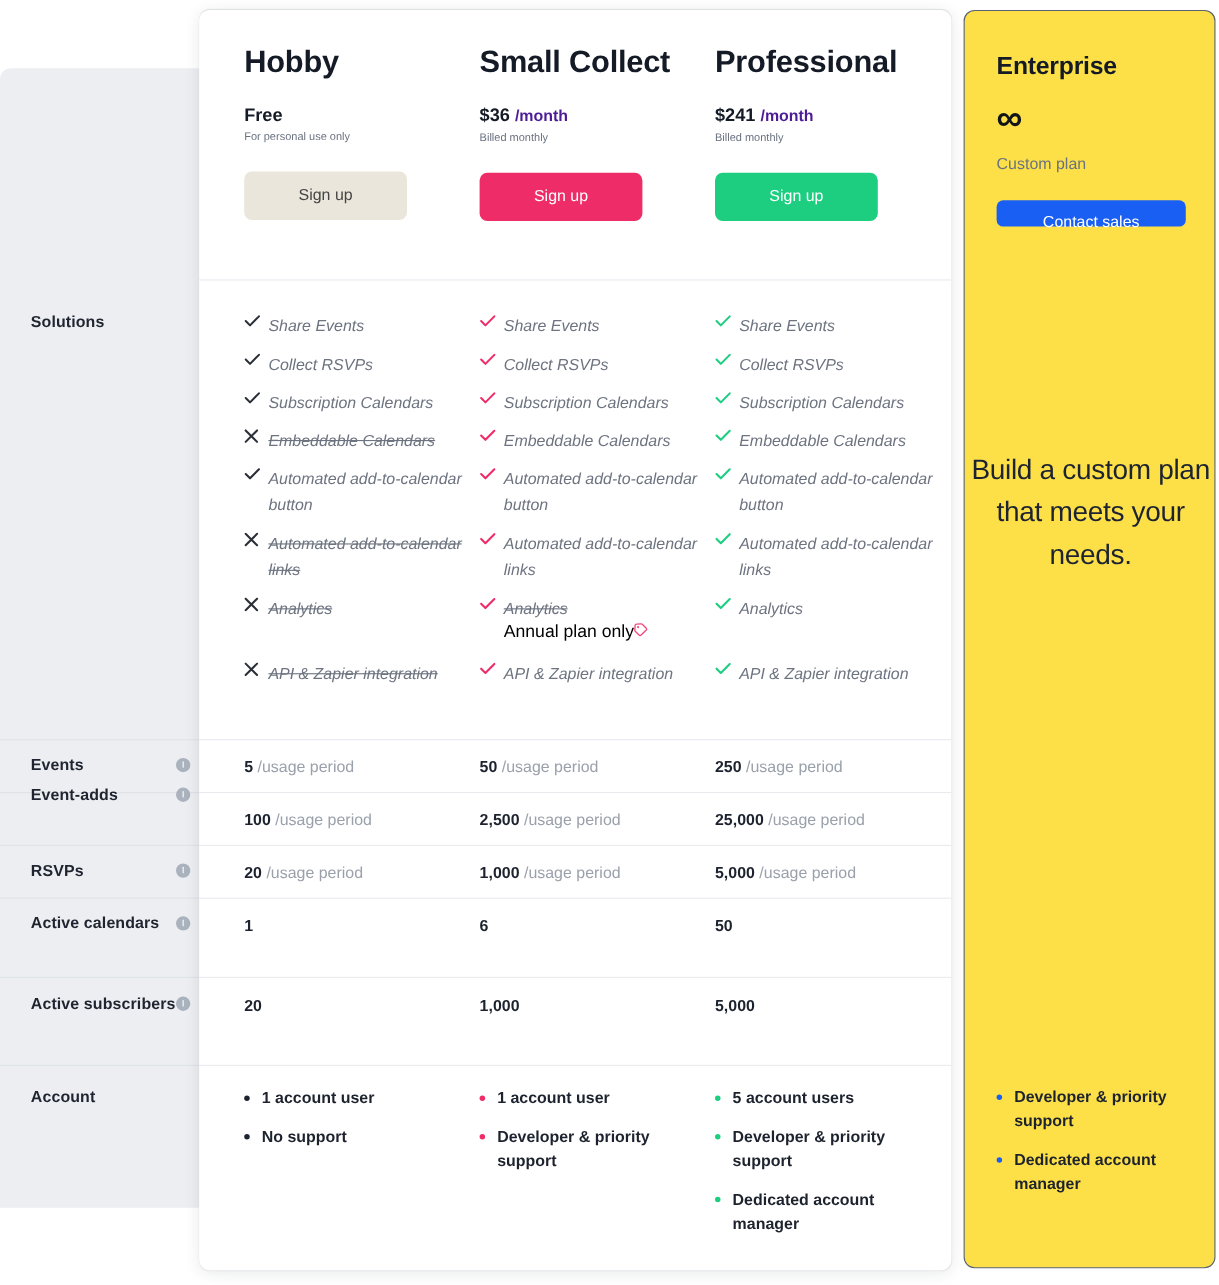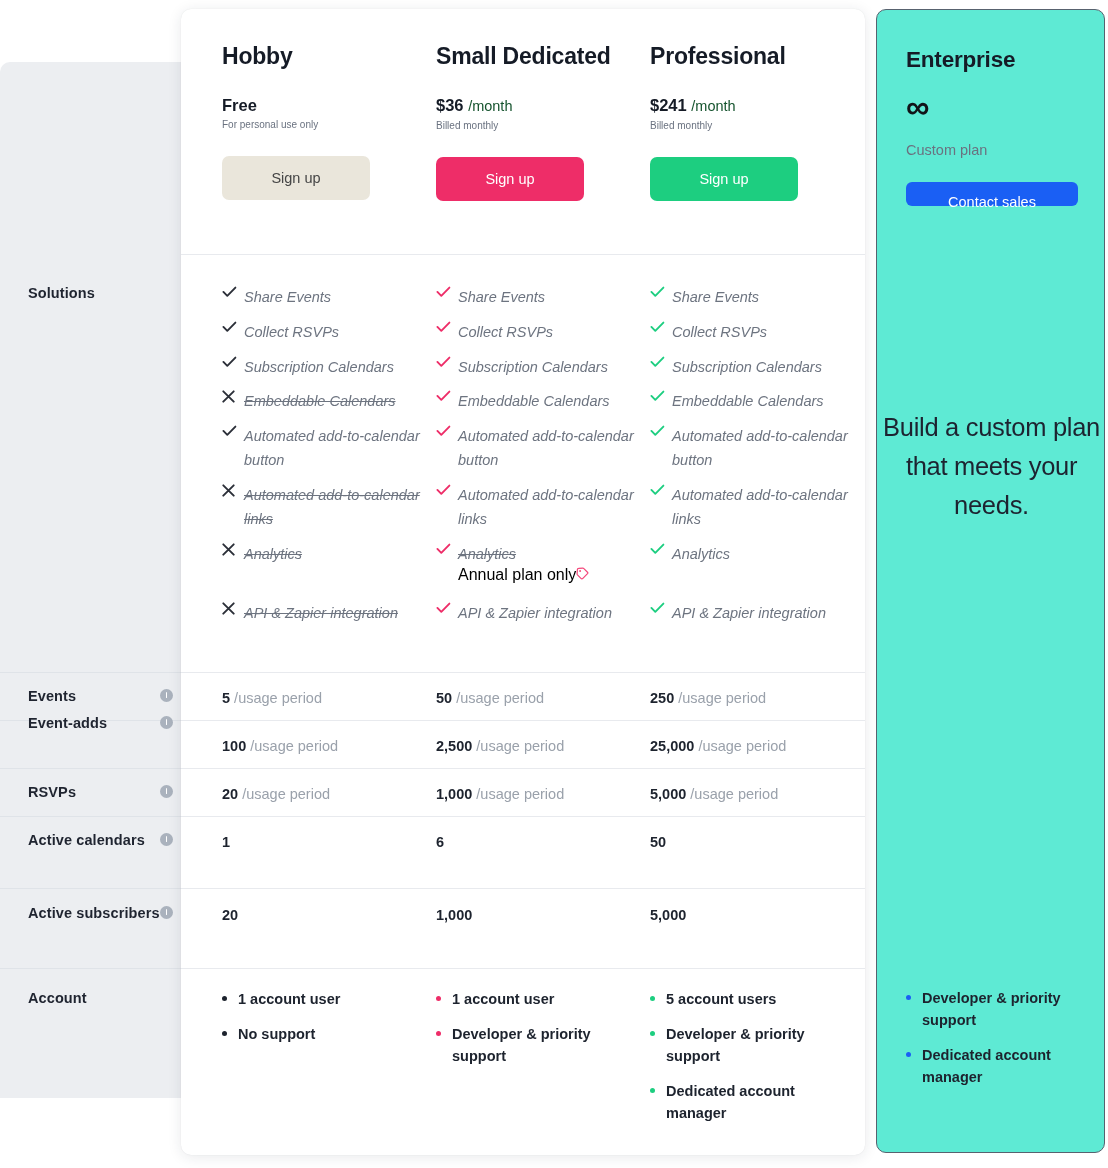--- a/index.html
+++ b/index.html
@@ -40,23 +40,23 @@
   }
   .hrow { position: absolute; left: 0; width: 684px; height: 1px; background: #e8eaee; }
 
   
   .col { position: absolute; top: 0; }
   .col-a { left: 41px;  width: 210px; }
   .col-b { left: 255px; width: 210px; }
   .col-c { left: 469px; width: 205px; }
 
   
-  .plan-title { font-size: 23px; font-weight: 700; color: #151b26; letter-spacing: -.2px; line-height: 28px; }
+  .plan-title { font-size: 28px; font-weight: 700; color: #151b26; letter-spacing: -.2px; line-height: 28px; }
   .price-line { margin-top: 25px; font-size: 16.5px; font-weight: 700; color: #151b26; line-height: 20px; }
-  .price-line .per { font-weight: 400; font-size: 14.5px; color: #14532d; }
+  .price-line .per { font-weight: 700; font-size: 14.5px; color: #4c1d95; }
   .bill-line { margin-top: 0; font-size: 10px; color: #6a7280; line-height: 19px; }
   .cta {
     margin-top: 22px; display: block; width: 148px; height: 44px;
     border: none; border-radius: 7px; cursor: pointer;
     font-family: "Liberation Sans", sans-serif; font-size: 14.5px; line-height: 44px;
     text-align: center; padding: 0;
   }
   .cta-hobby { background: #eae6db; color: #454545; }
   .cta-pink  { background: #ee2d68; color: #ffffff; }
   .cta-green { background: #1dce80; color: #ffffff; }
@@ -73,21 +73,21 @@
   
   .blist { list-style: none; }
   .bul { display: flex; align-items: flex-start; margin-bottom: 13px; }
   .bul .dot { flex: 0 0 16px; padding-top: 8px; }
   .bul .dot i { display: block; width: 5px; height: 5px; border-radius: 50%; }
   .bul .btx { font-size: 14.5px; font-weight: 700; color: #1d232e; line-height: 22px; }
 
   
   .entcard {
     position: absolute; left: 876px; top: 9px; width: 229px; height: 1144px;
-    background: #5eead4; border: 1.6px solid #58626f; border-radius: 10px;
+    background: #fde047; border: 1.6px solid #58626f; border-radius: 10px;
   }
   .ent-pad { padding: 36px 29px 0 29px; }
   .ent-title { font-size: 22.5px; font-weight: 700; color: #151b26; letter-spacing: -.2px; line-height: 28px; }
   .inf { margin-top: 18px; font-size: 33px; font-weight: 700; color: #111418; line-height: 30px; letter-spacing: -1px; }
   .ent-sub { margin-top: 19px; font-size: 14.5px; color: #6a7280; line-height: 19px; }
   .ent-cta {
     margin-top: 22px; display: block; width: 172px; height: 24px;
     background: #1a5ff4; color: #fff; border: none; border-radius: 6px;
     font-family: "Liberation Sans", sans-serif; font-size: 14.5px; line-height: 41px;
     text-align: center; cursor: pointer; padding: 0;
@@ -268,21 +268,21 @@
           </li>
           <li class="bul">
             <span class="dot">
               <i style="background:#1d232e"></i>
             </span>
             <span class="btx">No support</span>
           </li>
         </ul>
       </div>
       <div class="col col-b" style="top: 33px;">
-        <div class="plan-title">Small Dedicated</div>
+        <div class="plan-title">Small Collect</div>
         <div class="price-line"><span>$36</span> <span class="per">/month</span></div>
         <div class="bill-line">Billed monthly</div>
         <button class="cta cta-pink">Sign up</button>
       </div>
       <div class="col col-b" style="top: 276px;">
         <div class="feat">
           <span class="mark">
             <svg width="15" height="12" viewBox="0 0 15 12" fill="none" aria-hidden="true">
               <path d="M1.4 5.9 L5.3 9.8 L13.4 1.6" stroke="#ee2d68" stroke-width="1.9" stroke-linecap="round" stroke-linejoin="round"></path>
             </svg>

